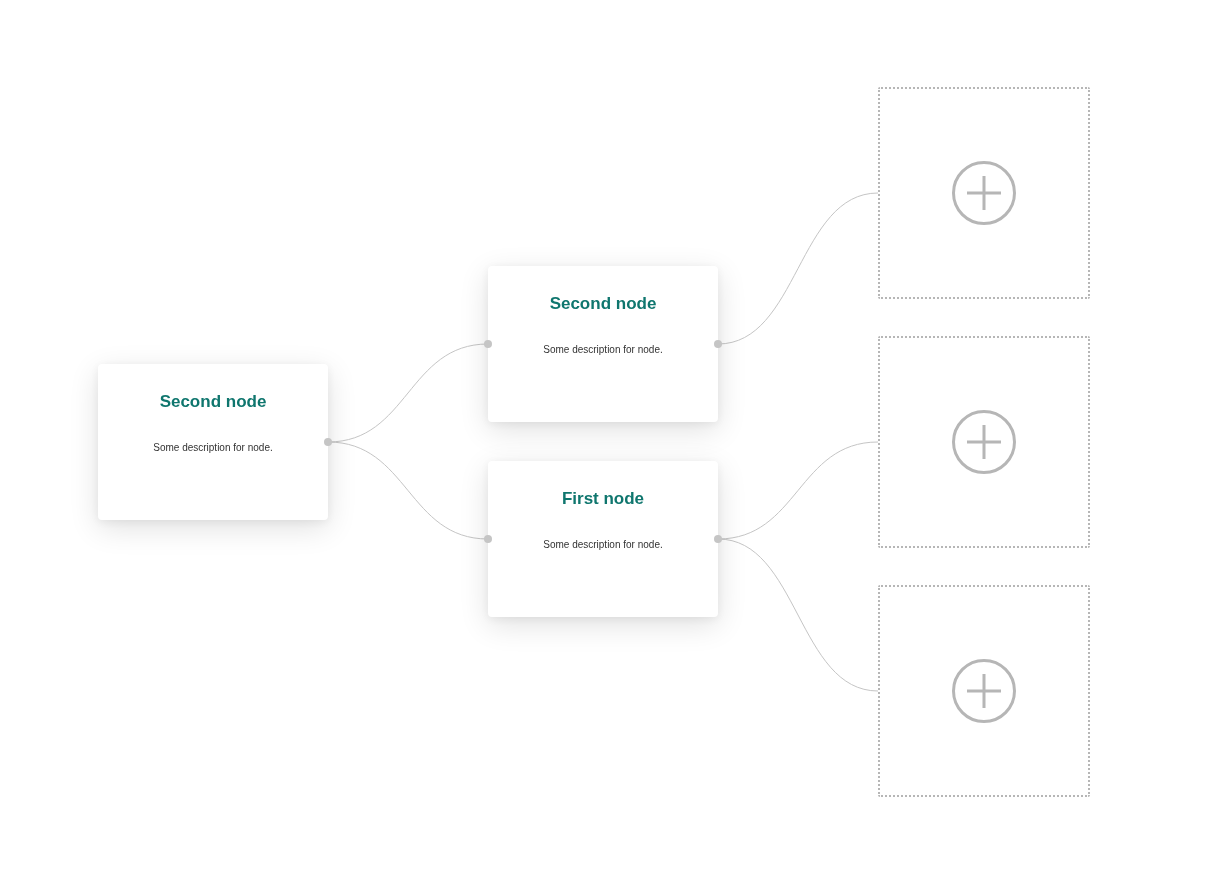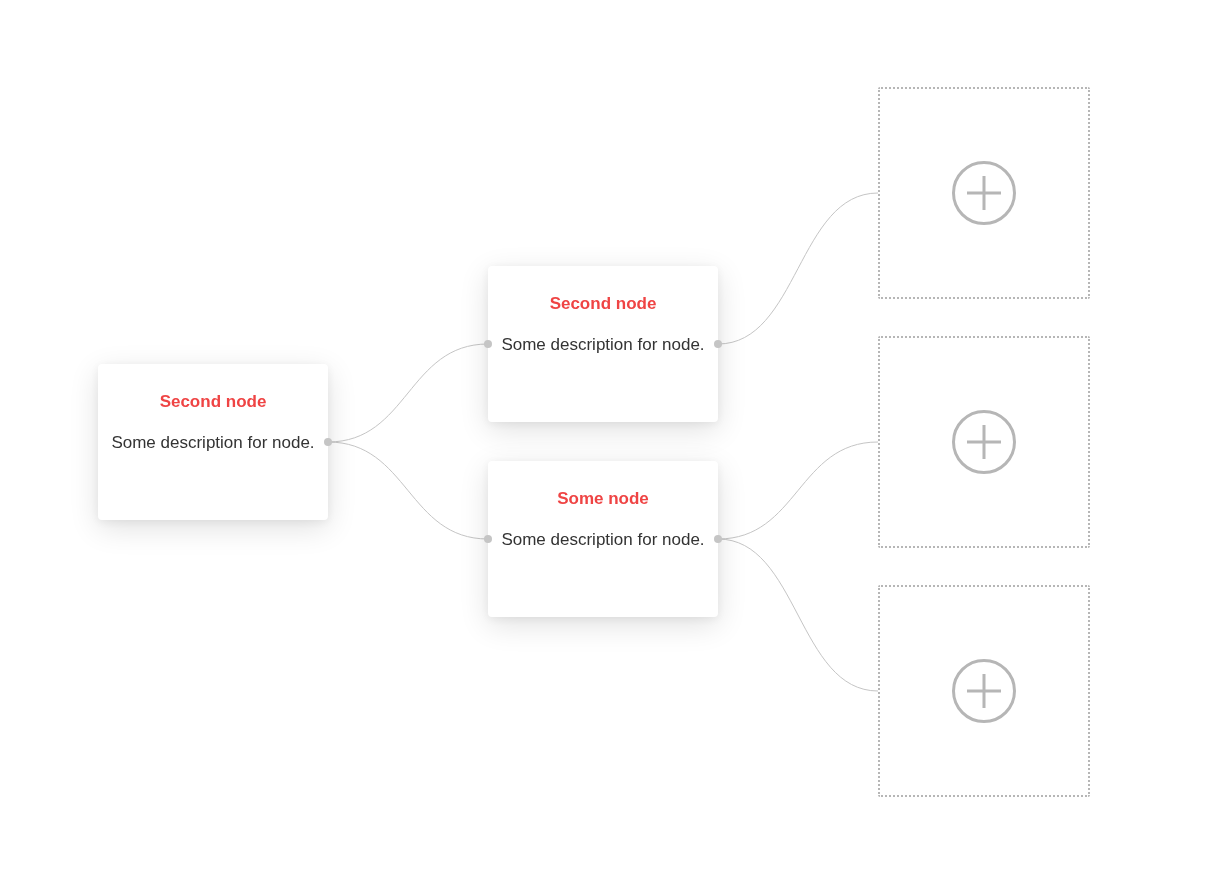--- a/index.html
+++ b/index.html
@@ -37,26 +37,26 @@
     border-radius: 4px;
     box-shadow: 0 8px 30px rgba(0,0,0,0.12), 0 2px 8px rgba(0,0,0,0.06);
     box-sizing: border-box;
     padding-top: 28px;
     text-align: center;
   }
 
   .node .title {
     font-size: 17px;
     font-weight: 700;
-    color: #ef4444;
+    color: #0f766e;
   }
 
   .node .desc {
-    margin-top: 21px;
-    font-size: 17px;
+    margin-top: 30px;
+    font-size: 10px;
     font-weight: 400;
     color: #333333;
   }
 
   .placeholder {
     position: absolute;
     width: 212px;
     height: 212px;
     border: 2px dotted #b6b6b6;
     border-radius: 2px;
@@ -132,21 +132,21 @@
   </div>
 
   <div class="node" style="left:488px; top:266px;">
     <div class="title">Second node</div>
     <div class="desc">Some description for node.</div>
     <div class="port" style="left:-4px; top:74px;"></div>
     <div class="port" style="right:-4px; top:74px;"></div>
   </div>
 
   <div class="node" style="left:488px; top:461px;">
-    <div class="title">Some node</div>
+    <div class="title">First node</div>
     <div class="desc">Some description for node.</div>
     <div class="port" style="left:-4px; top:74px;"></div>
     <div class="port" style="right:-4px; top:74px;"></div>
   </div>
 
   <div class="placeholder" style="left:878px; top:87px;">
     <div class="plus-icon"></div>
   </div>
 
   <div class="placeholder" style="left:878px; top:336px;">

